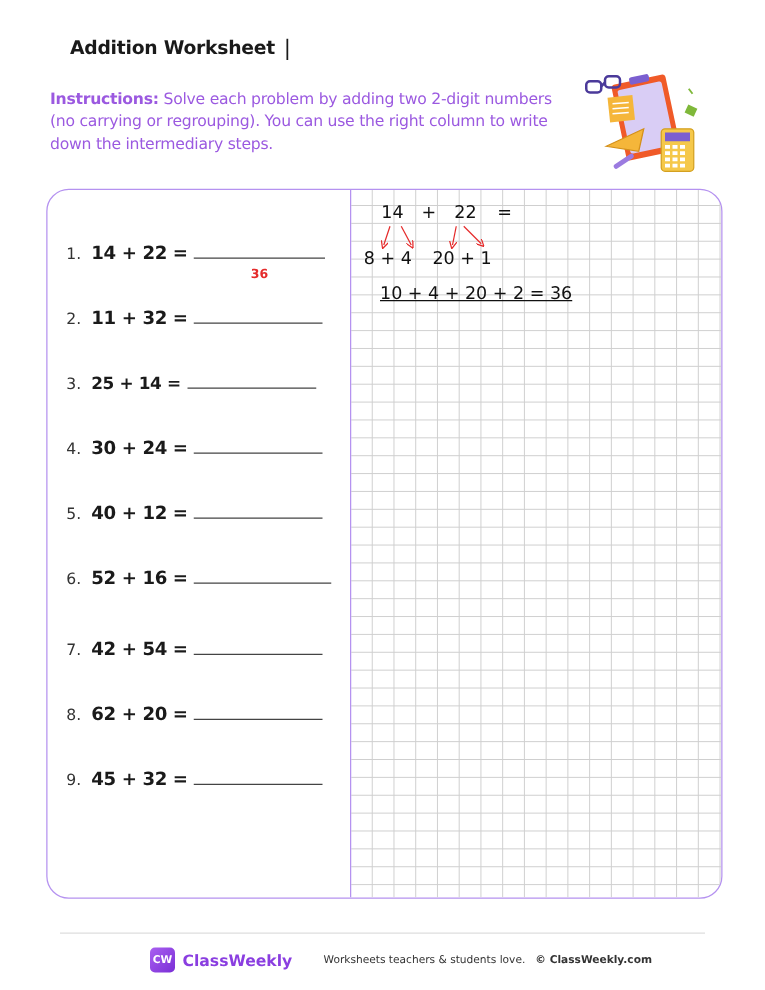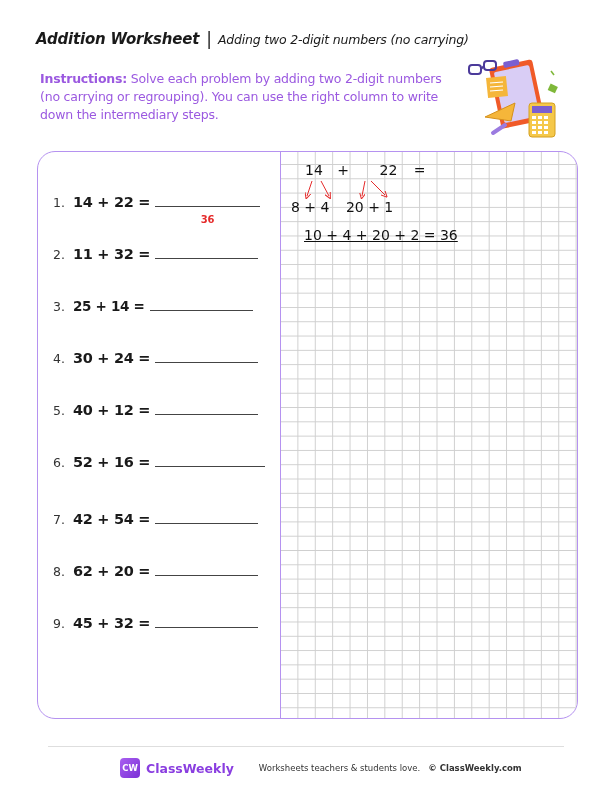--- a/index.html
+++ b/index.html
@@ -1,19 +1,19 @@
 <!DOCTYPE html>
 <html><head>
 <meta charset="utf-8">
 <style>
   * { box-sizing: border-box; margin: 0; padding: 0; }
   html, body { width: 612px; height: 792px; background: #ffffff; overflow: hidden; }
   body { position: relative; font-family: "DejaVu Sans", sans-serif; color: #1a1a1a; }
 
-  .header { position: absolute; left: 36px; top: 28px; white-space: nowrap; display: flex; align-items: baseline; font-style: italic; }
+  .header { position: absolute; left: 56px; top: 28px; white-space: nowrap; display: flex; align-items: baseline; }
   .title { font-size: 15px; font-weight: bold; letter-spacing: -0.2px; }
   .sep { font-size: 17px; margin: 0 6px 0 7px; font-weight: normal; position: relative; top: 1px; }
   .subtitle { font-size: 12.5px; letter-spacing: -0.2px; }
 
   .instructions { position: absolute; left: 40px; top: 70px; width: 420px; font-size: 12.5px; line-height: 18px; color: #9b59e0; letter-spacing: -0.2px; }
   .instructions .lead { font-weight: bold; }
 
   .illus { position: absolute; left: 465px; top: 55px; width: 100px; height: 90px; }
 
   .panel { position: absolute; left: 37px; top: 151px; width: 541px; height: 568px; border: 1.5px solid #b592f0; border-radius: 18px; overflow: hidden; background: #fff; }
@@ -41,21 +41,20 @@
   .brand { color: #8a3ee0; font-weight: bold; font-size: 12.5px; margin-left: 6px; }
   .tagline { font-size: 8.5px; color: #333; margin-left: 25px; }
   .copyright { font-size: 8.5px; color: #333; margin-left: 8px; font-weight: bold; }
 </style>
 </head>
 <body>
 
 <div class="header">
   <span class="title">Addition Worksheet</span>
   <span class="sep">|</span>
-  <span class="subtitle">Adding two 2-digit numbers (no carrying)</span>
 </div>
 
 <div class="instructions">
   <span class="lead">Instructions:</span><span> Solve each problem by adding two 2-digit numbers (no carrying or regrouping). You can use the right column to write down the intermediary steps.</span>
 </div>
 
 <svg class="illus" viewBox="0 0 100 90">
 
   <rect x="30" y="8" width="44" height="62" rx="3" fill="#f05a28" transform="rotate(-12 52 40)"></rect>
   <rect x="34" y="13" width="36" height="52" rx="2" fill="#d9cdf5" transform="rotate(-12 52 40)"></rect>
@@ -143,21 +142,21 @@
       <span class="pnum">9.</span>
       <span class="pexpr">45 + 32 =</span>
       <span class="blank" style="width:103px"></span>
     </div>
   </div>
 
   <div class="grid-col">
     <div class="work" style="left:24px; top:10px;">
       <span>14</span>
       <span style="margin-left:10px">+</span>
-      <span style="margin-left:26px">22</span>
+      <span style="margin-left:10px">22</span>
       <span style="margin-left:12px">=</span>
     </div>
     <svg class="arrows" width="140" height="50">
       <defs>
         <marker id="ah" markerWidth="6" markerHeight="6" refX="3" refY="3" orient="auto">
           <path d="M0,0 L6,3 L0,6" fill="none" stroke="#e52b2b" stroke-width="1"></path>
         </marker>
       </defs>
       <g stroke="#e52b2b" stroke-width="1" fill="none">
         <line x1="31" y1="29" x2="26" y2="44" marker-end="url(#ah)"></line>

